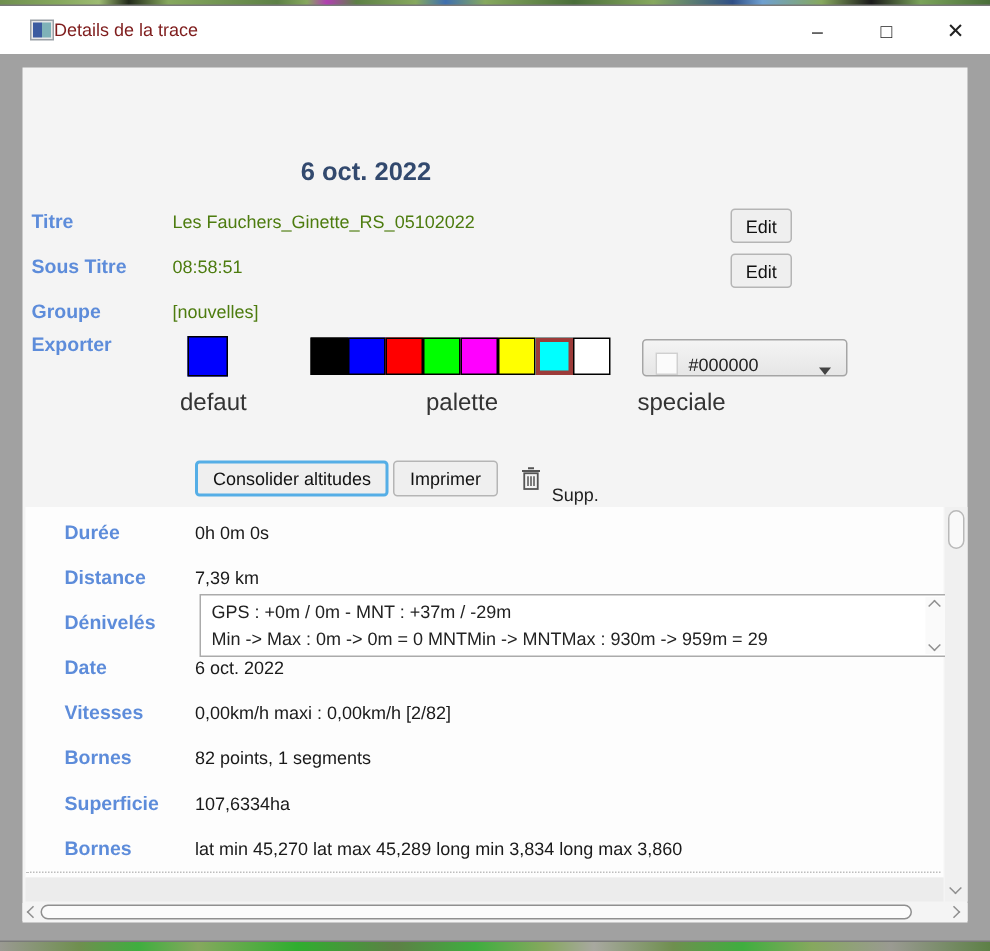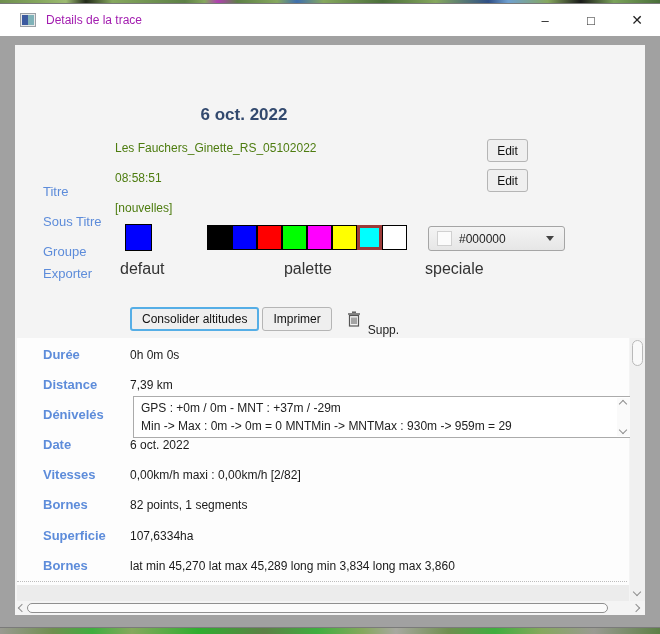--- a/index.html
+++ b/index.html
@@ -12,51 +12,51 @@
     background:linear-gradient(90deg,#6f8f4f 0%,#86a85e 6%,#9dbb72 10%,#222a1a 13%,#86a85e 17%,#5d8046 28%,#86a85e 31%,#b13fb1 33%,#5d8046 36%,#86a85e 42%,#3f6fae 45%,#86a85e 49%,#4a6e3a 58%,#86a85e 66%,#2f4f86 74%,#6fa0d0 77%,#86a85e 83%,#1a1a1a 88%,#7aa35a 93%,#4a6e3a 100%); }
   .map-strip.bottom { top:627px; height:7px;
     background:linear-gradient(90deg,#9a9a92 0%,#6f8f4f 8%,#3fae3f 14%,#86a85e 20%,#2fae2f 30%,#5d8046 40%,#3fae3f 48%,#86a85e 55%,#a8a8a0 60%,#6f8f4f 68%,#3fae3f 75%,#86a85e 82%,#9a9a92 90%,#5d8046 100%); }
 
   .window { position:absolute; left:0; top:4px; width:660px; height:623px;
     background:#a1a1a1; box-shadow:0 0 0 1px #7a7a7a; }
 
   .titlebar { position:absolute; left:0; top:0; width:660px; height:32px;
     background:#ffffff; display:flex; align-items:center; }
   .titlebar .app-icon { margin-left:20px; width:16px; height:16px; }
-  .titlebar .title { margin-left:10px; font-size:12px; color:#a21caf; }
+  .titlebar .title { font-size:12px; color:#7f1d1d; }
   .tb-controls { position:absolute; right:0; top:0; height:32px; display:flex; }
   .tb-btn { width:46px; height:32px; display:flex; align-items:center; justify-content:center;
     font-size:13px; color:#222; }
   .tb-btn.close { font-size:14px; }
 
   .panel { position:absolute; left:15px; top:41px; width:630px; height:570px;
     background:#f4f4f4; }
 
   .date-header { position:absolute; left:0; top:60px; width:458px; text-align:center;
     font-size:17px; font-weight:bold; color:var(--header-blue,#32496e); }
 
-  .lbl { position:absolute; left:28px; font-size:13px; font-weight:normal;
-    color:var(--label-blue,#5d8cda);margin-top:44px; }
+  .lbl { position:absolute; left:6px; font-size:13px; font-weight:bold;
+    color:var(--label-blue,#5d8cda); }
   .val { position:absolute; left:100px; font-size:12px; color:#4d7c0f; }
 
   .btn { background:#efefef; border:1px solid #b5b5b5; border-radius:3px;
     font-size:12px; color:#111; padding:3px 10px;
     font-family:"Liberation Sans", sans-serif; }
   .edit-btn { position:absolute; left:472px; width:41px; height:23px; padding:0; }
 
   .swatch-default { position:absolute; left:110px; top:179px; width:27px; height:27px;
     border:1px solid #000; background:#0000ff; }
   .palette { position:absolute; left:192px; top:180px; display:flex; }
   .palette .swatch { width:25px; height:25px; border:1px solid #000; }
   .palette .swatch.selected { border:3px solid var(--selected-swatch-border,#9c3b39); }
   .cap { position:absolute; font-size:16px; color:#333; }
 
   .special-dd { position:absolute; left:413px; top:181px; width:137px; height:25px;
     background:linear-gradient(#f4f4f4,#e6e6e6); border:1px solid #a5a5a5; border-radius:3px;
-    display:flex; align-items:center; }
+    display:flex; align-items:flex-end; }
   .special-dd .mini-square { width:15px; height:15px; margin-left:8px;
     background:#fbfbfb; border:1px solid #d0d0d0; }
   .special-dd .dd-text { margin-left:7px; font-size:12px; color:#222; }
   .special-dd .dd-arrow { position:absolute; right:10px; width:0; height:0;
     border-left:4px solid transparent; border-right:4px solid transparent;
     border-top:5px solid #444; }
 
   .actions-row { position:absolute; left:115px; top:256px; display:flex; align-items:center; }
   .actions-row .btn { height:24px; margin-right:3px; white-space:nowrap; }
   .btn.focused { border:2px solid var(--focus-blue,#55aee6); }

